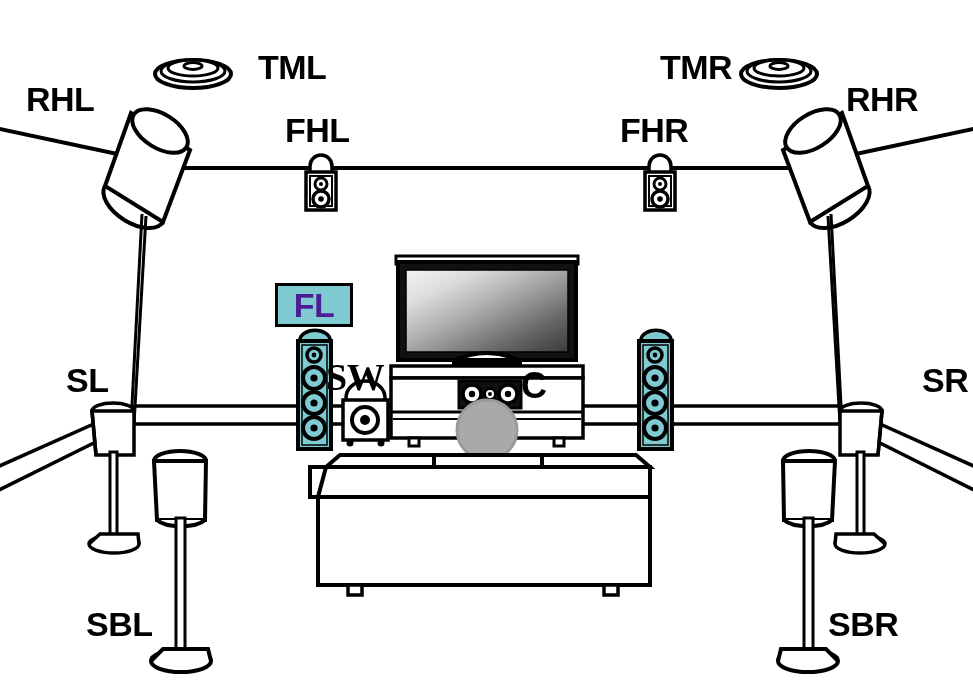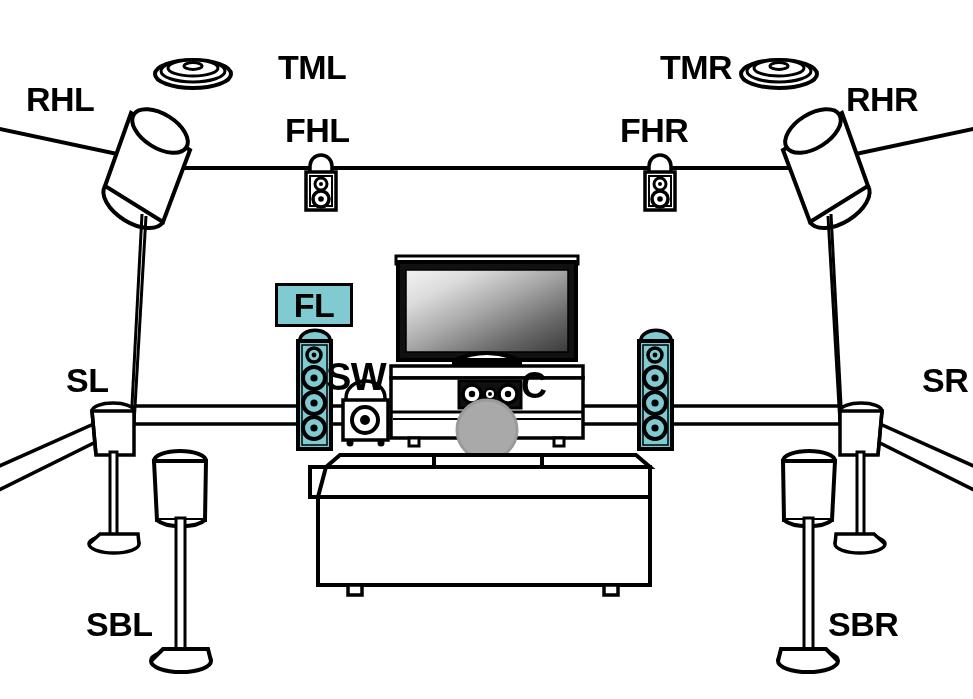--- a/index.html
+++ b/index.html
@@ -36,21 +36,21 @@
   .lbl-plain { font-size: 34px; }
   .lbl-c     { font-size: 36px; }
   .lbl-sw    { font-size: 38px; }
   .lbl-box {
     position: absolute;
     border: 3px solid #000000;
     background: #7fcbd1;
     font-family: "Liberation Sans", sans-serif;
     font-weight: bold;
     font-size: 34px;
-    color: #000000;
+    color: #4c1d95;
     display: flex;
     align-items: center;
     justify-content: center;
     box-sizing: border-box;
     letter-spacing: -0.5px;
   }
 </style>
 </head>
 <body>
 
@@ -262,34 +262,34 @@
       <polygon points="318,497 326,467 650,467 650,497" fill="#fff" stroke="#000" stroke-width="4"></polygon>
 
       <rect x="348" y="585" width="14" height="10" fill="#fff" stroke="#000" stroke-width="3.5"></rect>
       <rect x="604" y="585" width="14" height="10" fill="#fff" stroke="#000" stroke-width="3.5"></rect>
     </g>
 
   </svg>
 
   <div class="lbl lbl-plain" style="left:26px;  top:82px;">RHL</div>
 
-  <div class="lbl lbl-plain" style="left:258px; top:50px;margin-left:20px;">TML</div>
+  <div class="lbl lbl-plain" style="left:258px; top:50px;">TML</div>
 
   <div class="lbl lbl-plain" style="left:660px; top:50px;">TMR</div>
 
   <div class="lbl lbl-plain" style="left:846px; top:82px;">RHR</div>
 
   <div class="lbl lbl-plain" style="left:285px; top:113px;">FHL</div>
 
   <div class="lbl lbl-plain" style="left:620px; top:113px;">FHR</div>
 
   <div class="lbl-box" style="left:275px; top:283px; width:78px; height:44px;">FL</div>
 
 
-  <div class="lbl lbl-sw" style="left:326px; top:358px;">SW</div>
+  <div class="lbl lbl-sw" style="left:326px; top:358px;font-family:Liberation Serif, serif;">SW</div>
 
   <div class="lbl lbl-c" style="left:521px; top:368px;">C</div>
 
   <div class="lbl lbl-plain" style="left:66px;  top:363px;">SL</div>
 
   <div class="lbl lbl-plain" style="left:922px; top:363px;">SR</div>
 
   <div class="lbl lbl-plain" style="left:86px;  top:607px;">SBL</div>
 
   <div class="lbl lbl-plain" style="left:828px; top:607px;">SBR</div>

